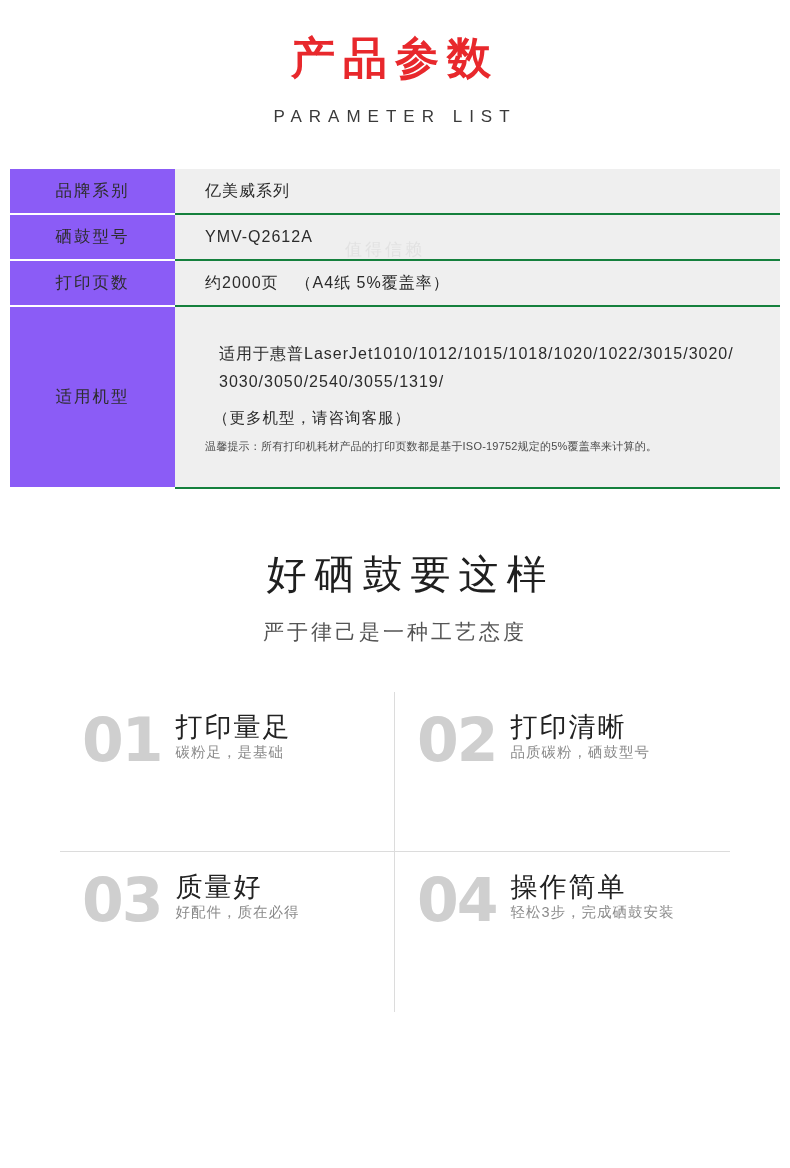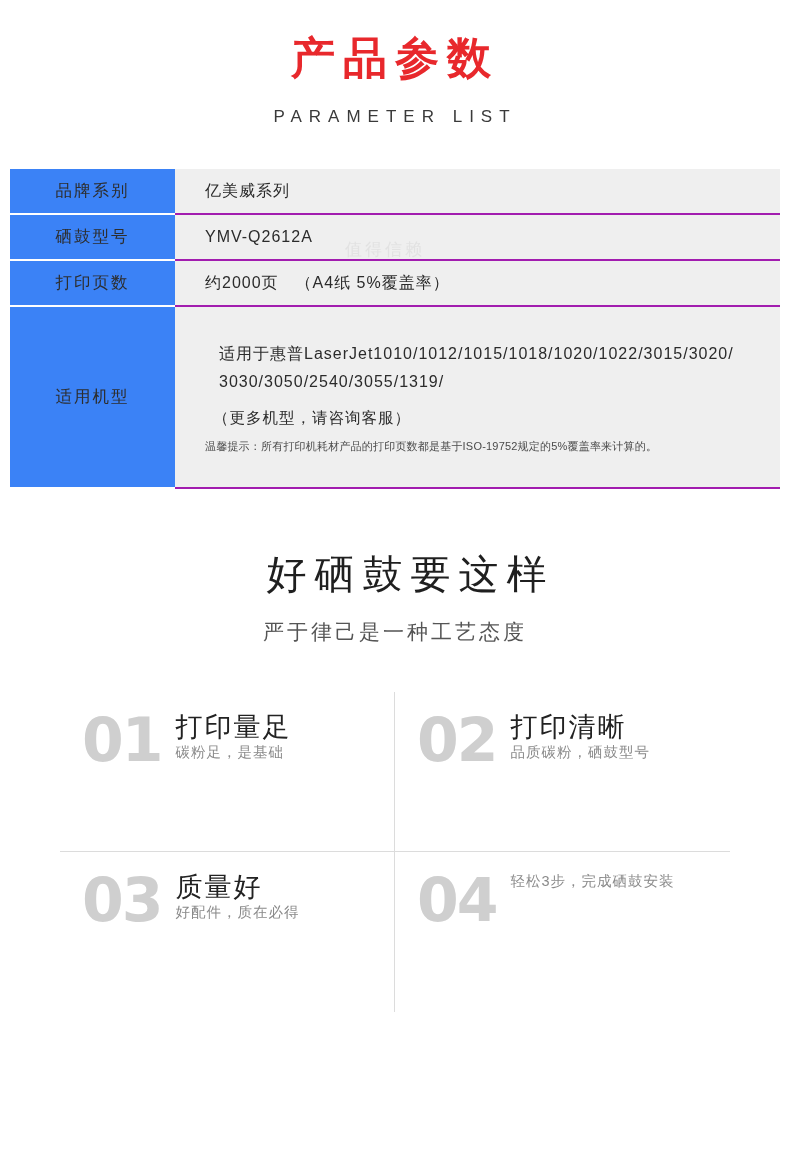--- a/index.html
+++ b/index.html
@@ -46,35 +46,35 @@
   }
   .spec-table tr {
     border-bottom: 1px solid #ffffff;
   }
   .spec-table td {
     vertical-align: middle;
     padding: 0;
   }
   .spec-table td.label {
     width: 165px;
-    background: #3b82f6;
+    background: #8b5cf6;
     text-align: center;
     font-size: 16.5px;
     letter-spacing: 2px;
     color: #2d2d2d;
     height: 44px;
     border-bottom: 2px solid #fff;
   }
   .spec-table td.value {
     background: #efefef;
     padding-left: 30px;
     font-size: 16px;
     color: #2b2b2b;
     height: 44px;
-    border-bottom: 2px solid #a21caf;
+    border-bottom: 2px solid #15803d;
     letter-spacing: 1px;
   }
   .spec-table tr.tall td.label,
   .spec-table tr.tall td.value {
     height: 168px;
     vertical-align: middle;
   }
   .spec-table tr.tall td.value {
     padding-top: 6px;
     padding-bottom: 6px;
@@ -226,16 +226,17 @@
   <div class="feature b-right">
     <div class="num">03</div>
     <div class="txt">
       <div class="f-title">质量好</div>
       <div class="f-desc">好配件，质在必得</div>
     </div>
   </div>
   <div class="feature">
     <div class="num">04</div>
     <div class="txt">
+      <div class="f-title">操作简单</div>
       <div class="f-desc">轻松3步，完成硒鼓安装</div>
     </div>
   </div>
 </div>
 
 </body></html>

